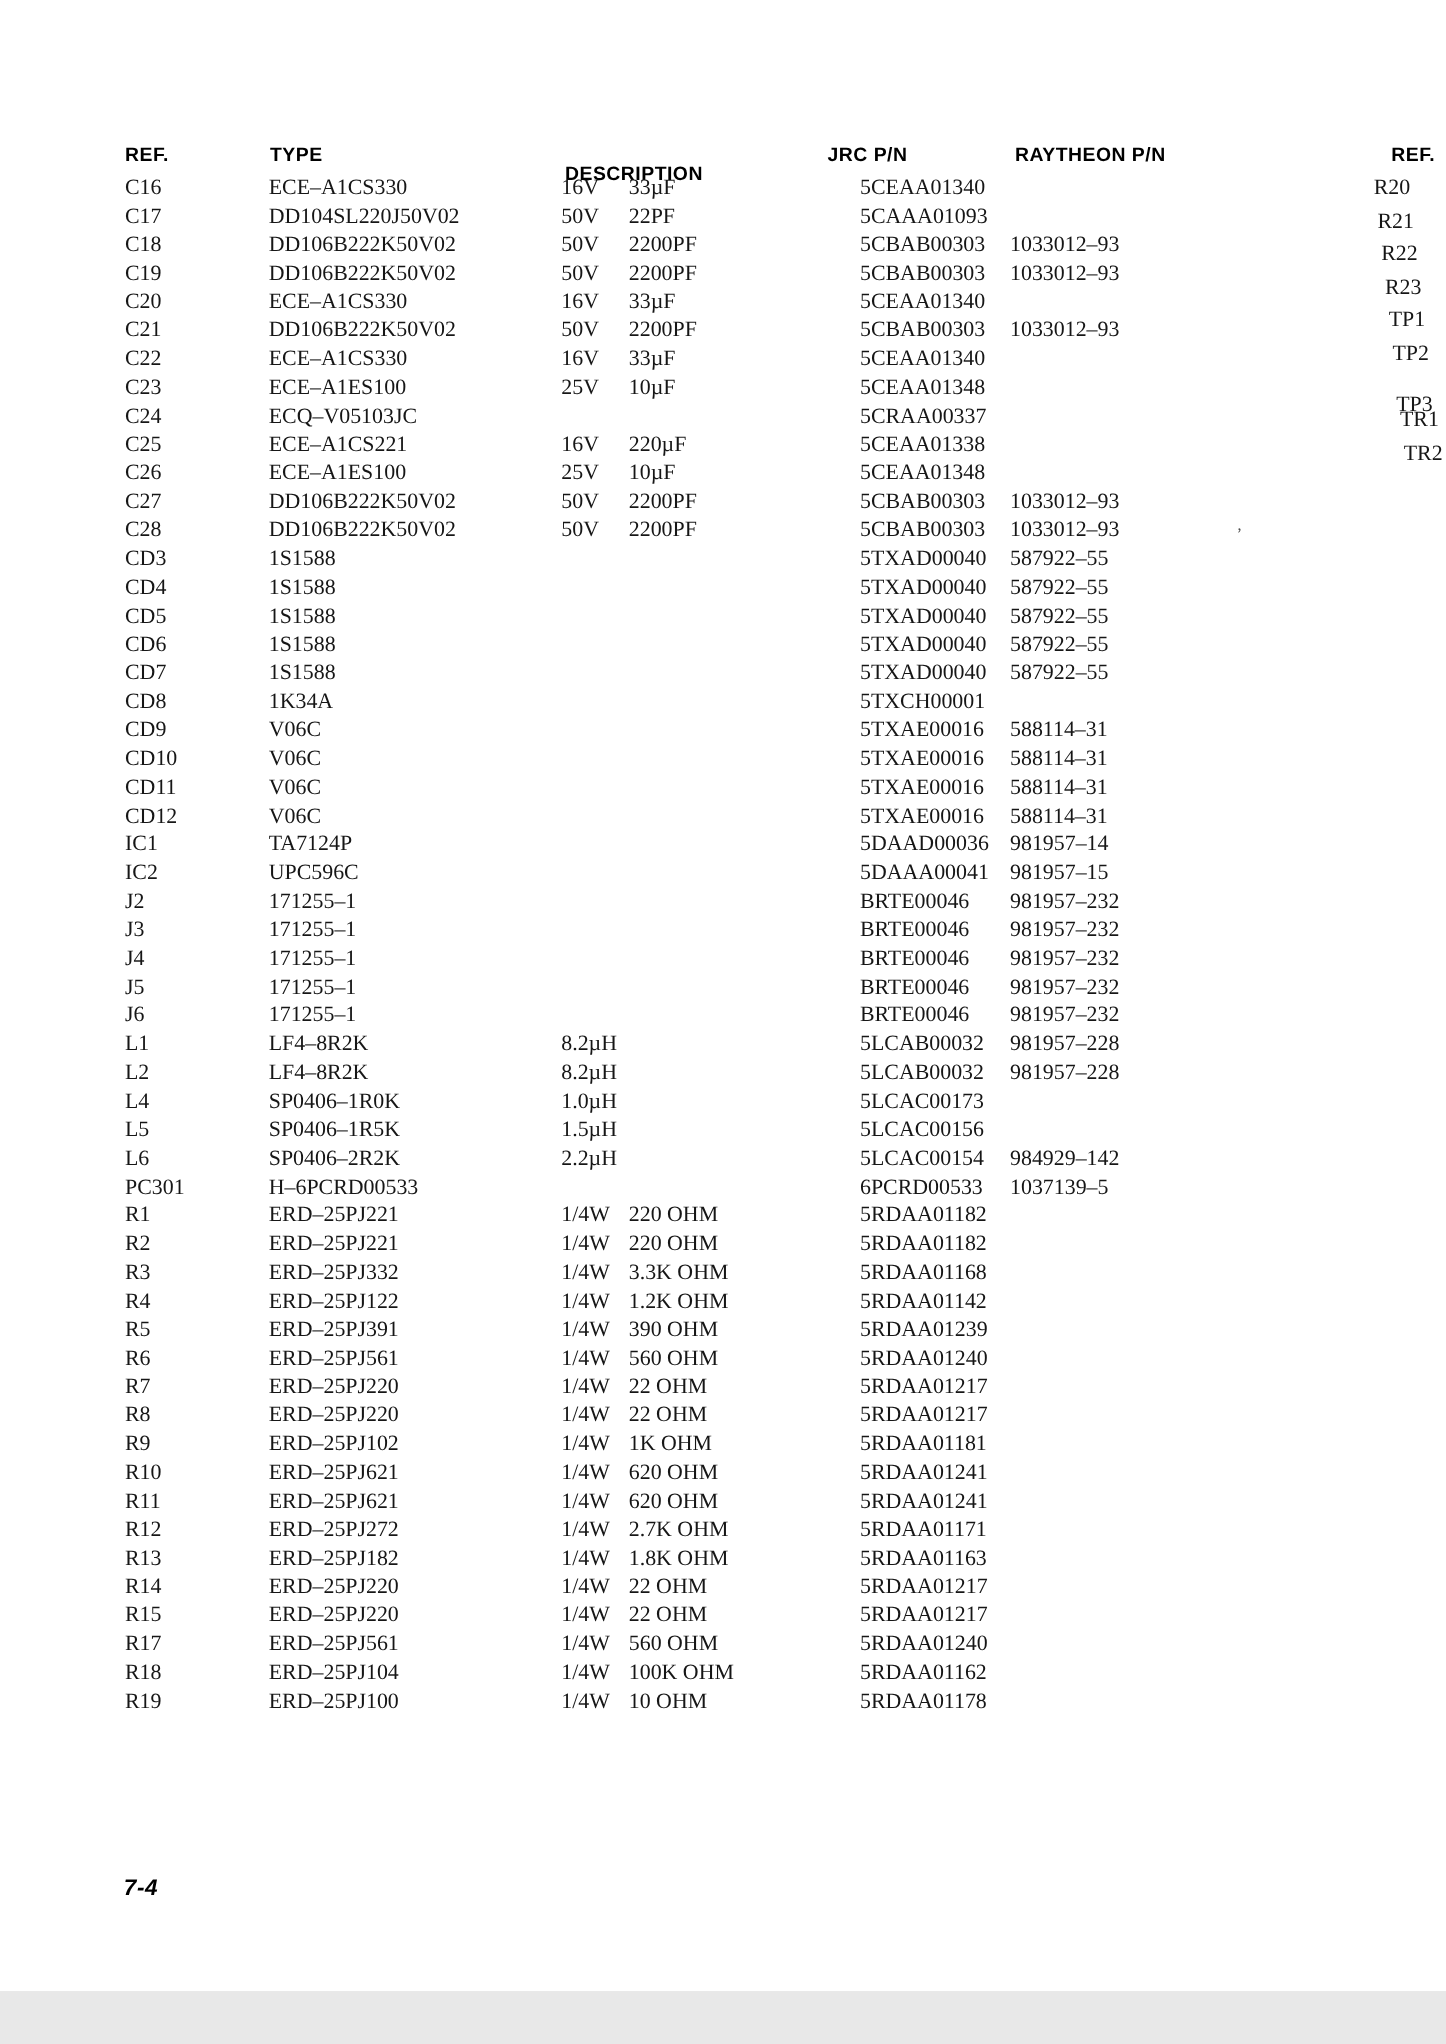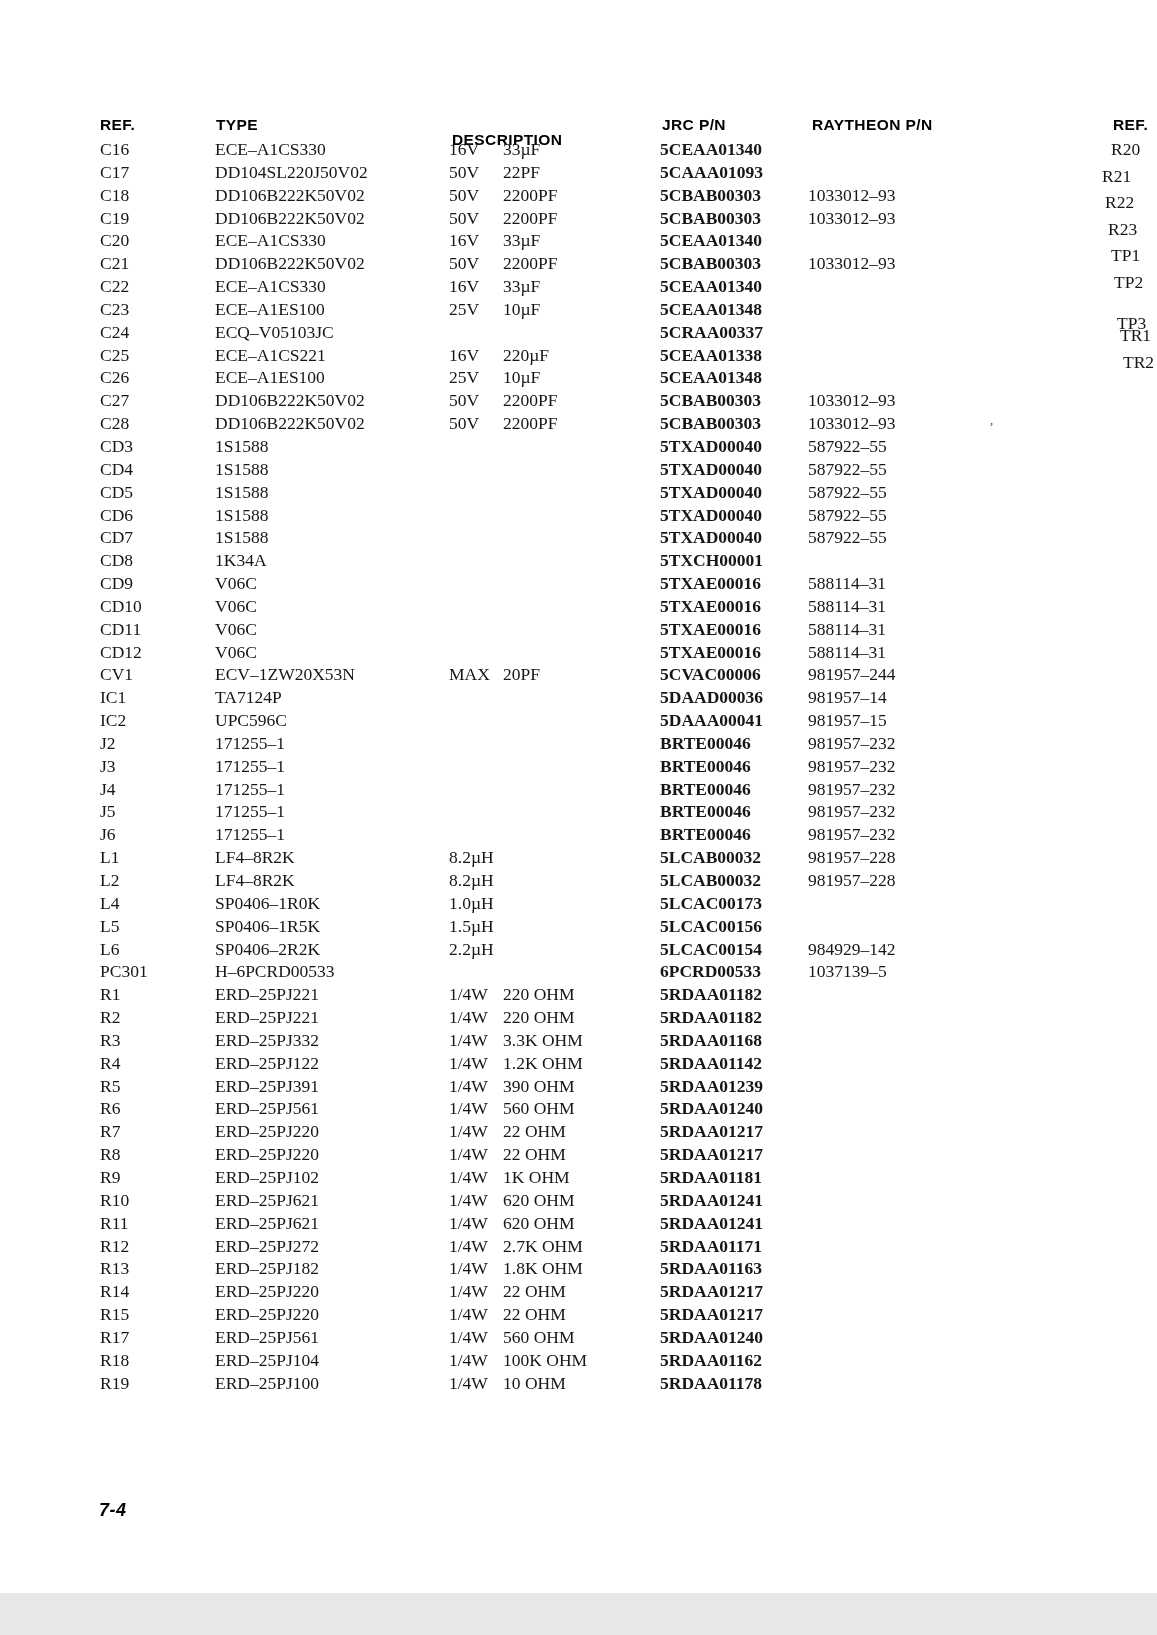--- a/index.html
+++ b/index.html
@@ -30,21 +30,21 @@
     position:absolute; top:0;
     line-height:22.85px;
     font-size:17.5px;
     color:#161616;
     white-space:pre;
   }
   .cell.ref      { left:0; }
   .cell.type     { left:115px; }
   .cell.desc1    { left:349px; }
   .cell.desc2    { left:403px; }
-  .cell.jrc      { left:560px;font-weight:bold; }
+  .cell.jrc      { left:588px; }
   .cell.raytheon { left:708px; }
   .right-item {
     position:absolute;
     font-size:17.5px;
     color:#161616;
     white-space:pre;
   }
   .footer {
     position:absolute;
     left:99px; top:1500px;
@@ -253,28 +253,20 @@
       </div>
       <div class="row">
         <span class="cell ref">CD12</span>
         <span class="cell type">V06C</span>
         <span class="cell desc1"></span>
         <span class="cell desc2"></span>
         <span class="cell jrc">5TXAE00016</span>
         <span class="cell raytheon">588114–31</span>
       </div>
       <div class="row">
-        <span class="cell ref">CV1</span>
-        <span class="cell type">ECV–1ZW20X53N</span>
-        <span class="cell desc1">MAX</span>
-        <span class="cell desc2">20PF</span>
-        <span class="cell jrc">5CVAC00006</span>
-        <span class="cell raytheon">981957–244</span>
-      </div>
-      <div class="row">
         <span class="cell ref">IC1</span>
         <span class="cell type">TA7124P</span>
         <span class="cell desc1"></span>
         <span class="cell desc2"></span>
         <span class="cell jrc">5DAAD00036</span>
         <span class="cell raytheon">981957–14</span>
       </div>
       <div class="row">
         <span class="cell ref">IC2</span>
         <span class="cell type">UPC596C</span>
@@ -511,21 +503,21 @@
         <span class="cell ref">R19</span>
         <span class="cell type">ERD–25PJ100</span>
         <span class="cell desc1">1/4W</span>
         <span class="cell desc2">10 OHM</span>
         <span class="cell jrc">5RDAA01178</span>
         <span class="cell raytheon"></span>
       </div>
     </div>
 
   <div id="right-col">
-      <span class="right-item" style="left: 1099px; top: 139px; margin-left: 12px;">R20</span>
+      <span class="right-item" style="left: 1099px; top: 139px;">R20</span>
       <span class="right-item" style="left: 1102px; top: 165.6px;">R21</span>
       <span class="right-item" style="left: 1105px; top: 192.2px;">R22</span>
       <span class="right-item" style="left: 1108px; top: 218.8px;">R23</span>
       <span class="right-item" style="left: 1111px; top: 245.4px;">TP1</span>
       <span class="right-item" style="left: 1114px; top: 272px;">TP2</span>
       <span class="right-item" style="left: 1117px; top: 313px;">TP3</span>
       <span class="right-item" style="left: 1120px; top: 325.2px;">TR1</span>
       <span class="right-item" style="left: 1123px; top: 351.8px;">TR2</span>
     </div>
 

